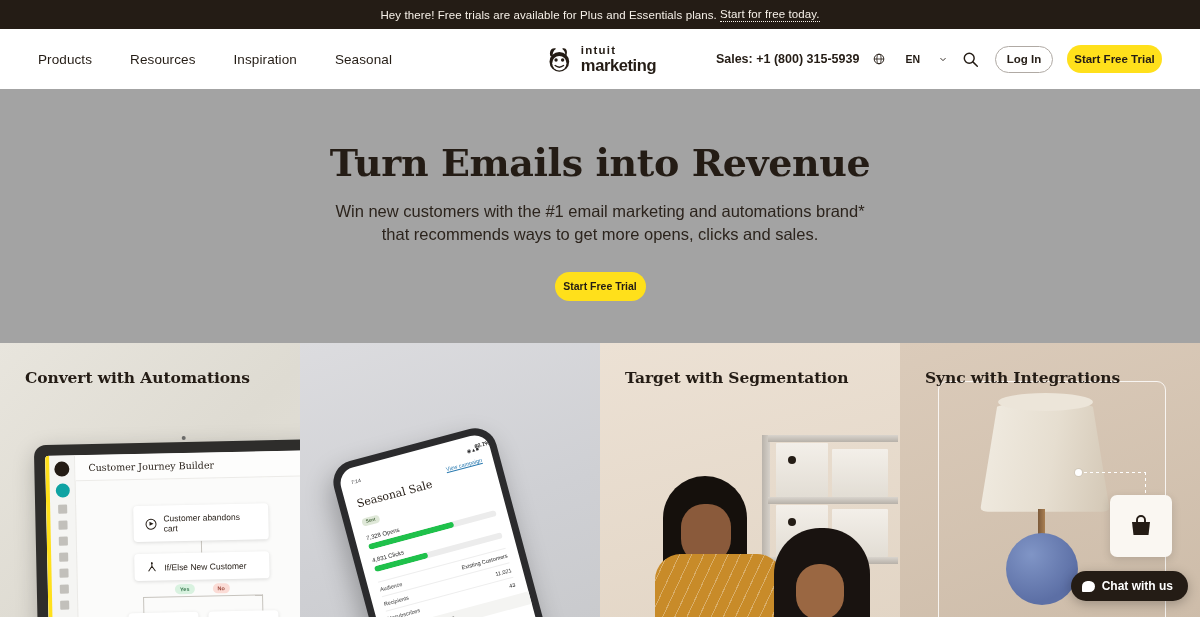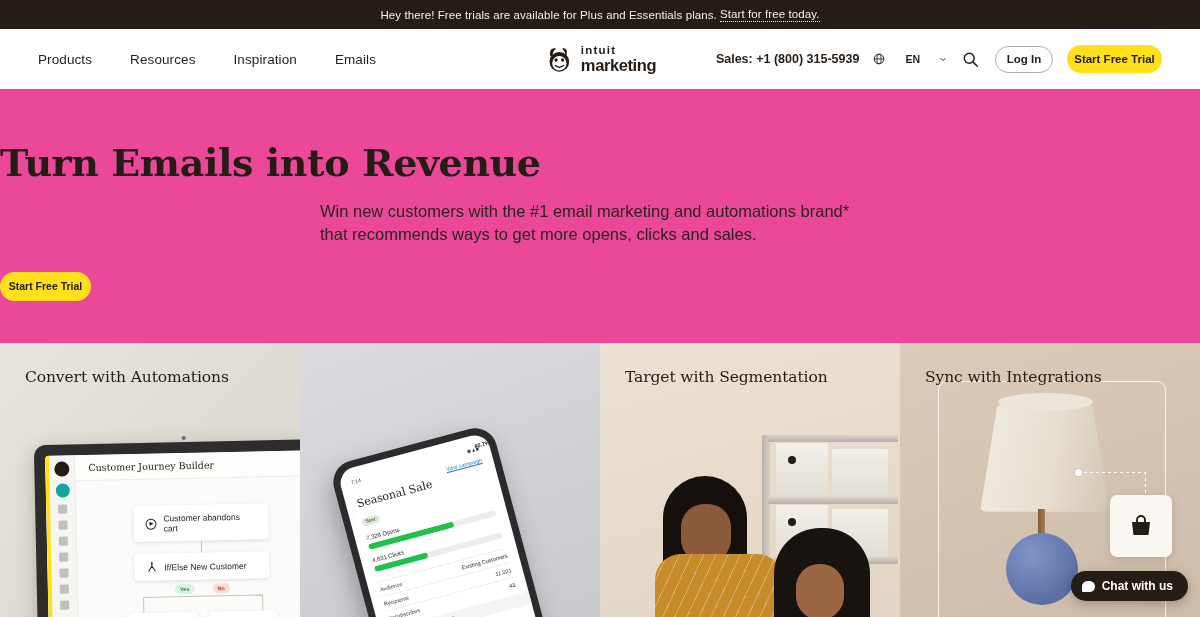--- a/index.html
+++ b/index.html
@@ -66,21 +66,21 @@
   .btn-login {
     width: 58px; height: 27px; background: #fff;
     border: 1px solid #b0aaa4; color: #241c15;
   }
   .btn-trial-nav {
     width: 95px; height: 28px; background: #ffe01b; color: #241c15;
   }
 
   
   .hero {
-    background: #ec4899; text-align: left;
+    background: #a3a3a3; text-align: center;
     padding-top: 53px; padding-bottom: 42px;
   }
   .hero-title {
     font-family: "DejaVu Serif", "Liberation Serif", serif;
     font-size: 38px; font-weight: 700; letter-spacing: -.4px;
     color: #241c15; line-height: 1.1;
   }
   .hero-sub {
     margin-top: 16px; font-size: 16.5px; line-height: 1.42;
     color: #2c241d; max-width: 560px; margin-left: auto; margin-right: auto;
@@ -89,21 +89,21 @@
     margin-top: 25px; width: 91px; height: 29px;
     background: #ffe01b; color: #241c15; font-size: 10.5px; font-weight: 700;
   }
 
   
   .cards { display: flex; width: 1200px; height: 283px; }
   .card { position: relative; overflow: hidden; flex: 1 1 0; }
   .card-title {
     position: absolute; left: 25px; top: 25px; z-index: 6;
     font-family: "DejaVu Serif", "Liberation Serif", serif;
-    font-size: 15.5px; font-weight: 400; color: #241c15; letter-spacing: -.1px;
+    font-size: 15.5px; font-weight: 700; color: #241c15; letter-spacing: -.1px;
   }
   .card-1 { background: linear-gradient(135deg,#e8e5dd 0%,#dedbd2 55%,#e3e0d8 100%); }
   .card-2 { background: linear-gradient(160deg,#dcdcdf 0%,#cfd0d4 60%,#c9cacd 100%); }
   .card-3 { background: linear-gradient(160deg,#eadfd2 0%,#e3d6c7 100%); }
   .card-4 { background: linear-gradient(160deg,#d6c6b6 0%,#cbbaa9 100%); }
 
   
   .tablet {
     position: absolute; left: 36px; top: 99px; width: 300px; height: 210px;
     background: #2e2d2b; border-radius: 12px 12px 0 0;
@@ -357,21 +357,21 @@
   <div class="promo-banner">
     <span class="promo-text">Hey there! Free trials are available for Plus and Essentials plans.</span>
     <span class="promo-link">Start for free today.</span>
   </div>
 
   <div class="header">
     <div class="nav-left">
       <span class="nav-item">Products</span>
       <span class="nav-item">Resources</span>
       <span class="nav-item">Inspiration</span>
-      <span class="nav-item">Emails</span>
+      <span class="nav-item">Seasonal</span>
     </div>
 
     <div class="logo-wrap">
       <svg class="logo-mark" viewBox="0 0 32 32">
         <ellipse cx="16.5" cy="19" rx="10.5" ry="10.5" fill="#241c15"></ellipse>
         <ellipse cx="16.5" cy="20.5" rx="7.6" ry="7.8" fill="#ffffff"></ellipse>
         <path d="M7 13 C5 7 9 3 13 5 C10 7 9 10 9.5 13 Z" fill="#241c15"></path>
         <path d="M24 12 C26 7 23 3 19.5 5 C22 7 23 9.5 22.8 12 Z" fill="#241c15"></path>
         <circle cx="13" cy="17" r="1.8" fill="#241c15"></circle>
         <circle cx="20" cy="17" r="1.8" fill="#241c15"></circle>

